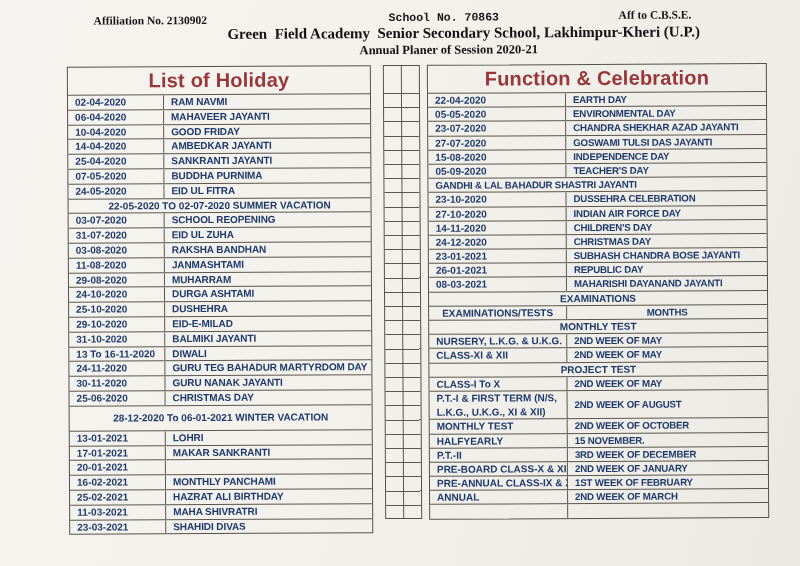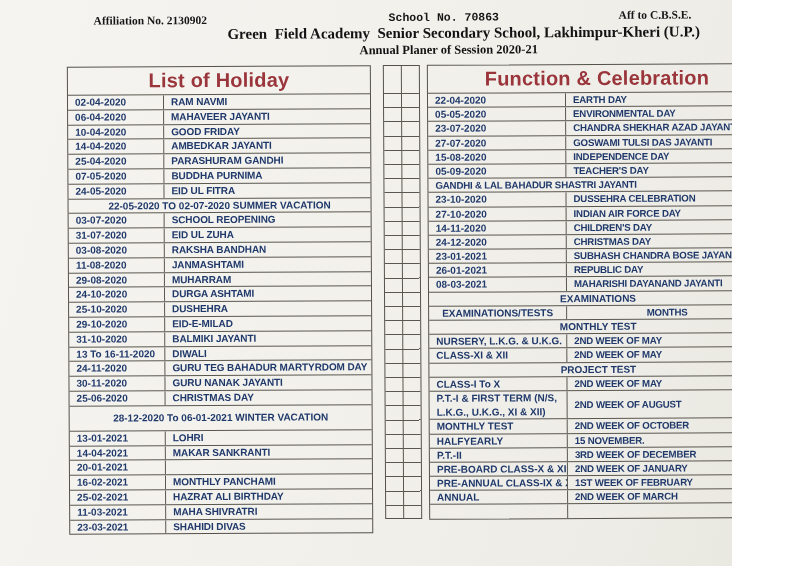--- a/index.html
+++ b/index.html
@@ -1,18 +1,18 @@
 <!DOCTYPE html>
 <html><head>
 <meta charset="utf-8">
 <style>
   html,body{margin:0;padding:0;}
   .page{
     position:relative;
-    width:732px;height:566px;
+    width:800px;height:566px;
     overflow:hidden;
     background:linear-gradient(105deg,#f5f4f0 0%,#f2f1ec 45%,#edece6 85%,#e9e8e1 100%);
     font-family:"Liberation Sans",sans-serif;
   }
   .sheet{
     position:absolute;inset:0;
     transform:rotate(-0.3deg);
     transform-origin:400px 290px;
   }
   
@@ -115,21 +115,21 @@
           <div class="trow" style="color: rgb(32, 57, 107);">
             <div class="cell c-date">10-04-2020</div>
             <div class="cell c-name">GOOD FRIDAY</div>
           </div>
           <div class="trow" style="color: rgb(32, 57, 107);">
             <div class="cell c-date">14-04-2020</div>
             <div class="cell c-name">AMBEDKAR JAYANTI</div>
           </div>
           <div class="trow" style="color: rgb(32, 57, 107);">
             <div class="cell c-date">25-04-2020</div>
-            <div class="cell c-name">PARASHURAM GANDHI</div>
+            <div class="cell c-name">SANKRANTI JAYANTI</div>
           </div>
           <div class="trow" style="color: rgb(32, 57, 107);">
             <div class="cell c-date">07-05-2020</div>
             <div class="cell c-name">BUDDHA PURNIMA</div>
           </div>
           <div class="trow" style="color: rgb(32, 57, 107);">
             <div class="cell c-date">24-05-2020</div>
             <div class="cell c-name">EID UL FITRA</div>
           </div>
           <div class="trow merged" style="color: rgb(32, 57, 107);">
@@ -188,21 +188,21 @@
             <div class="cell c-name">CHRISTMAS DAY</div>
           </div>
           <div class="trow merged tall-winter" style="color: rgb(32, 57, 107);">
             <div class="cell c-merged">28-12-2020 To 06-01-2021 WINTER VACATION</div>
           </div>
           <div class="trow" style="color: rgb(32, 57, 107);">
             <div class="cell c-date">13-01-2021</div>
             <div class="cell c-name">LOHRI</div>
           </div>
           <div class="trow" style="color: rgb(32, 57, 107);">
-            <div class="cell c-date">14-04-2021</div>
+            <div class="cell c-date">17-01-2021</div>
             <div class="cell c-name">MAKAR SANKRANTI</div>
           </div>
           <div class="trow" style="color: rgb(32, 57, 107);">
             <div class="cell c-date">20-01-2021</div>
           </div>
           <div class="trow" style="color: rgb(32, 57, 107);">
             <div class="cell c-date">16-02-2021</div>
             <div class="cell c-name">MONTHLY PANCHAMI</div>
           </div>
           <div class="trow" style="color: rgb(32, 57, 107);">

